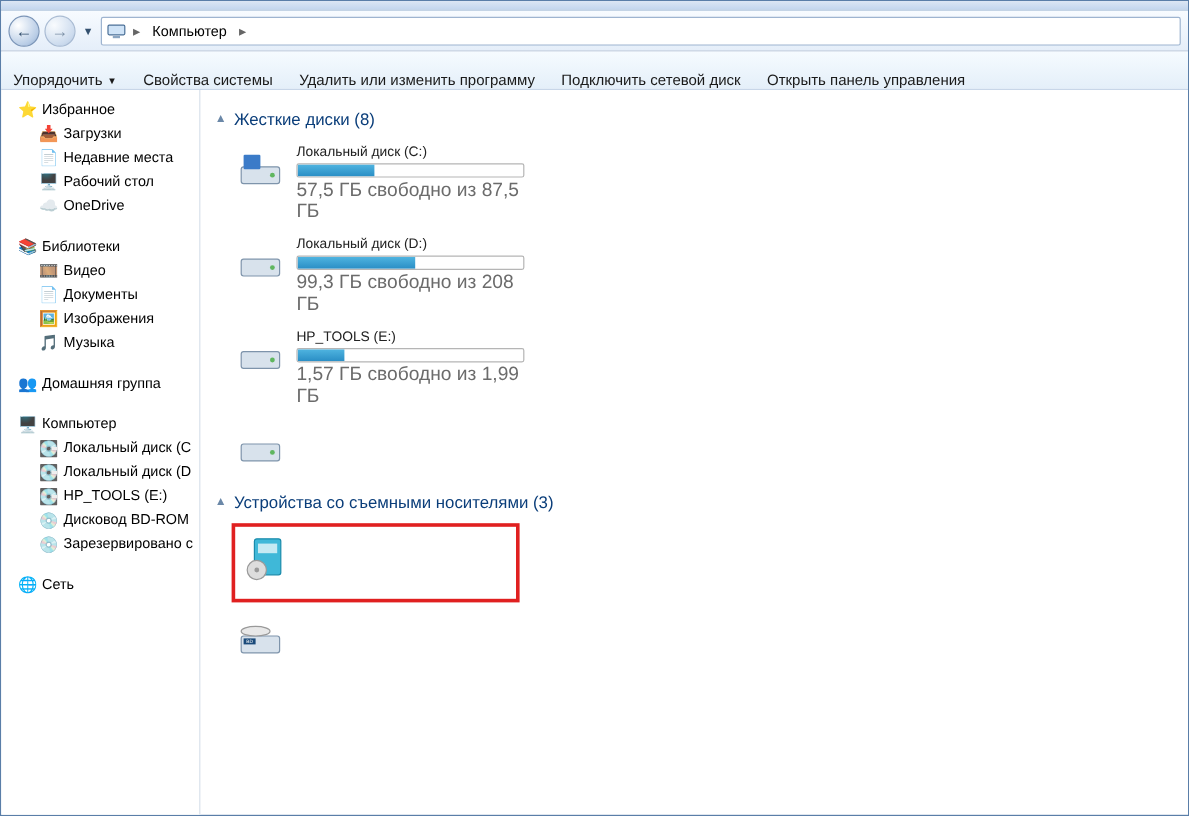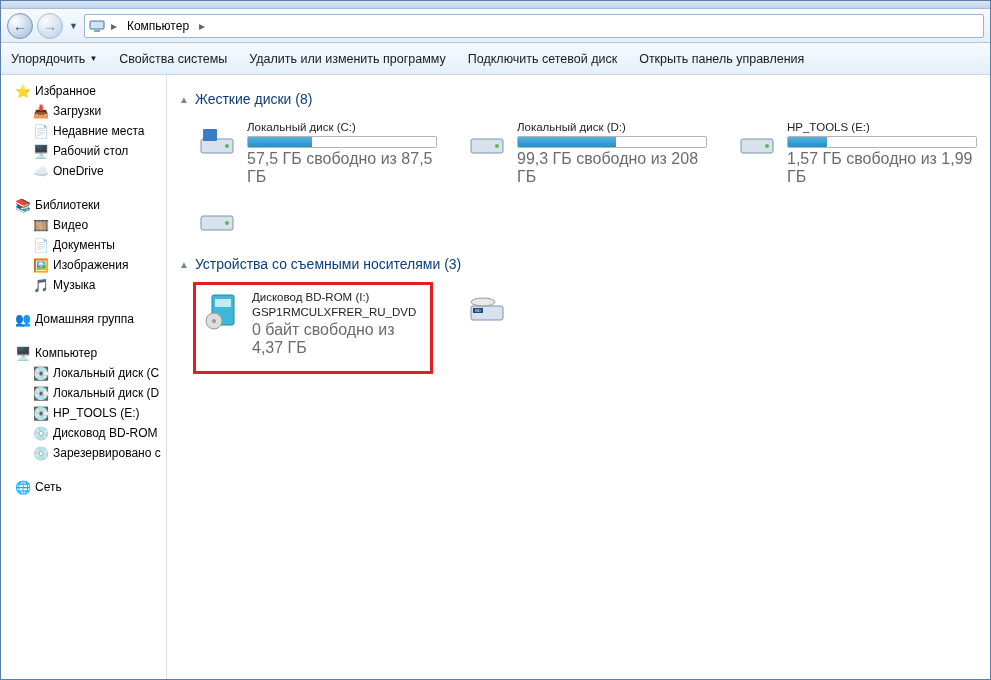--- a/index.html
+++ b/index.html
@@ -27,21 +27,21 @@
 .arrow { font-size:14px; color:#33506f; }
 .nav-dd { font-size:9px; color:#33506f; padding:0 2px; cursor:pointer; }
 .addr {
   flex:1; height:24px; background:#fff; border:1px solid #9eb4d0;
   display:flex; align-items:center; padding:0 4px; gap:4px; border-radius:2px;
 }
 .addr .seg { padding:2px 4px; cursor:pointer; }
 .addr .sep { color:#666; padding:0 2px; }
 .toolbar {
   height:32px; background:linear-gradient(to bottom,#f6fbff,#e4eff9);
-  border-bottom:1px solid #c8d6e8; display:flex; align-items:center; padding:0 10px; gap:22px;
+  border-bottom:1px solid #c8d6e8; display:flex; align-items:flex-end; padding:0 10px; gap:22px;
   font-size:12.5px; color:#1a1a1a;
 }
 .tb-item { cursor:pointer; display:flex; align-items:center; gap:4px; }
 .tb-item .dd { font-size:8px; }
 .body { flex:1; display:flex; overflow:hidden; }
 .sidebar {
   width:166px; border-right:1px solid #d9e1ec; background:#fff;
   padding:6px 0; overflow:hidden; font-size:12px;
 }
 .tree-group { margin-bottom:14px; }
@@ -50,21 +50,21 @@
   cursor:pointer; white-space:nowrap; overflow:hidden;
 }
 .tree-item { padding-left:32px; }
 .ico { width:16px; height:16px; display:inline-flex; align-items:center; justify-content:center; font-size:13px; }
 .content { flex:1; padding:10px 12px; overflow:auto; }
 .section-head {
   display:flex; align-items:center; gap:6px; color:#0b3e7a;
   font-size:14px; margin:6px 0 10px 0; cursor:pointer;
 }
 .section-head .tri { font-size:10px; color:#6b88a8; }
-.drives { display:flex; flex-wrap:wrap; gap:4px 30px; padding-left:14px; }
+.drives { display:flex; flex-wrap:wrap; gap:4px 30px; padding-left:14px;flex-direction:column; }
 .drive {
   width:240px; display:flex; gap:10px; align-items:flex-start; padding:4px;
   cursor:pointer;
 }
 .drive.highlighted { border:3px solid #e02020; padding:6px 6px 14px 6px; width:240px; }
 .drive-ico {
   width:40px; height:40px; display:flex; align-items:center; justify-content:center;
   font-size:30px; position:relative;
 }
 .drive-body { flex:1; font-size:11.5px; color:#222; }
@@ -281,25 +281,20 @@
       <div class="drives">
         <div class="drive highlighted">
           <div class="drive-ico">
             <svg class="hdd-svg" viewBox="0 0 40 40">
                 <rect x="10" y="4" width="22" height="30" rx="2" fill="#3fb8d8" stroke="#1a8bab"></rect>
                 <rect x="13" y="8" width="16" height="8" fill="#fff" opacity=".7"></rect>
                 <circle cx="12" cy="30" r="8" fill="#ddd" stroke="#999"></circle>
                 <circle cx="12" cy="30" r="2" fill="#999"></circle>
               </svg>
           </div>
-          <div class="drive-body">
-            <div class="drive-name">Дисковод BD-ROM (I:)</div>
-            <div class="drive-name">GSP1RMCULXFRER_RU_DVD</div>
-            <div class="drive-sub">0 байт свободно из 4,37 ГБ</div>
-          </div>
         </div>
         <div class="drive">
           <div class="drive-ico">
             <svg class="hdd-svg" viewBox="0 0 40 40">
                 <rect x="4" y="20" width="32" height="14" rx="2" fill="#d8e2ec" stroke="#7e94ab"></rect>
                 <ellipse cx="16" cy="16" rx="12" ry="4" fill="#e8e8e8" stroke="#999"></ellipse>
                 <rect x="6" y="22" width="10" height="5" fill="#1a4a7a"></rect>
                 <text x="11" y="26" font-size="4" fill="#fff" text-anchor="middle">BD</text>
               </svg>
           </div>

